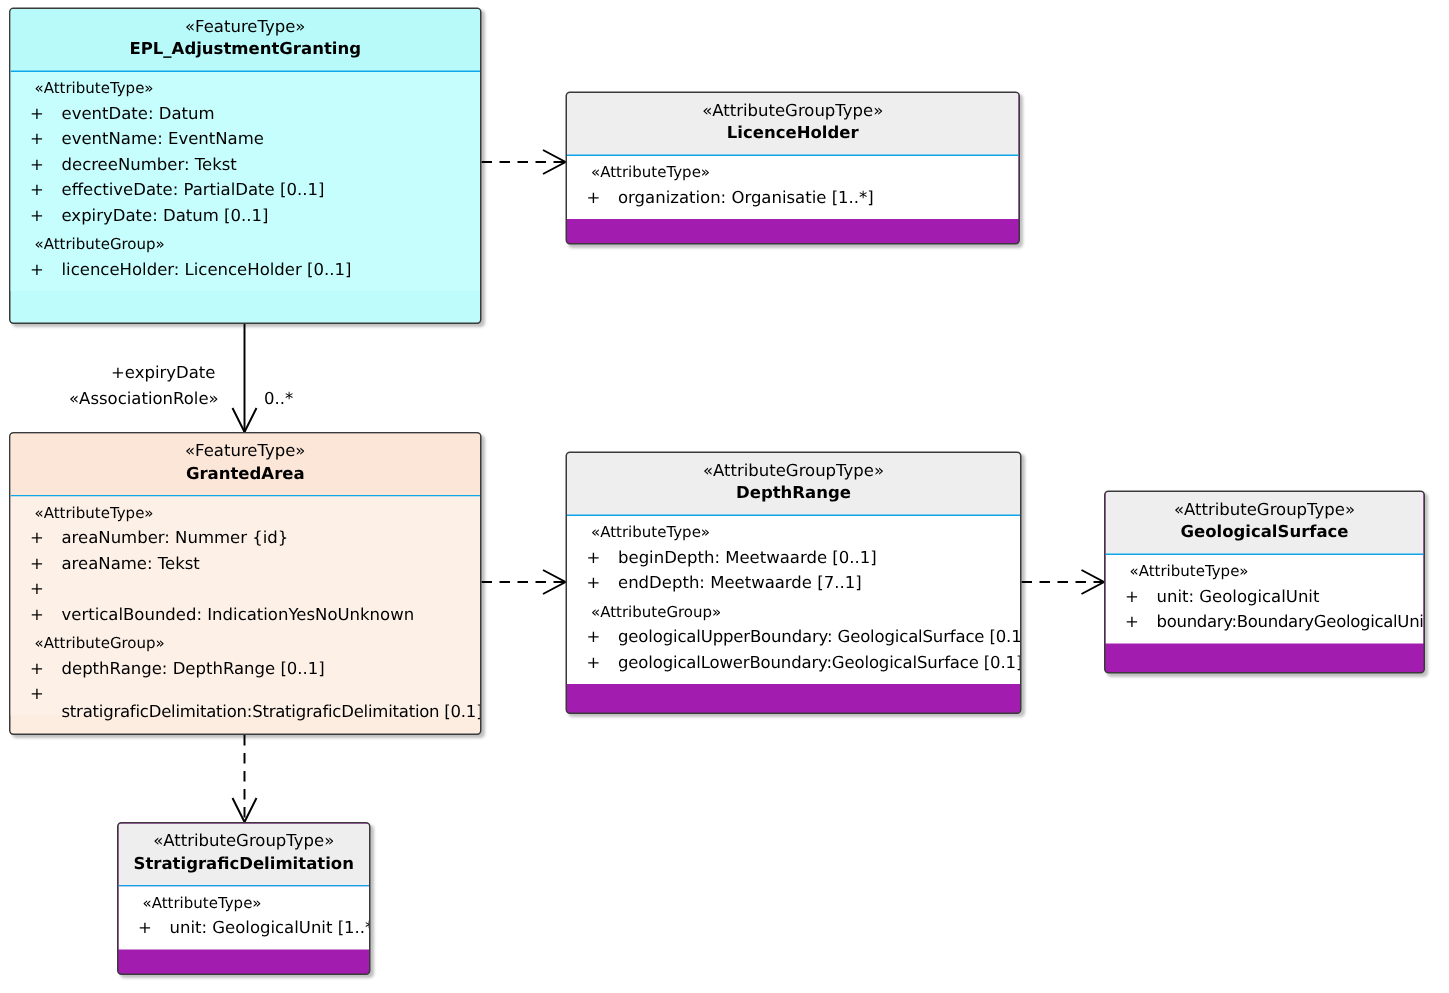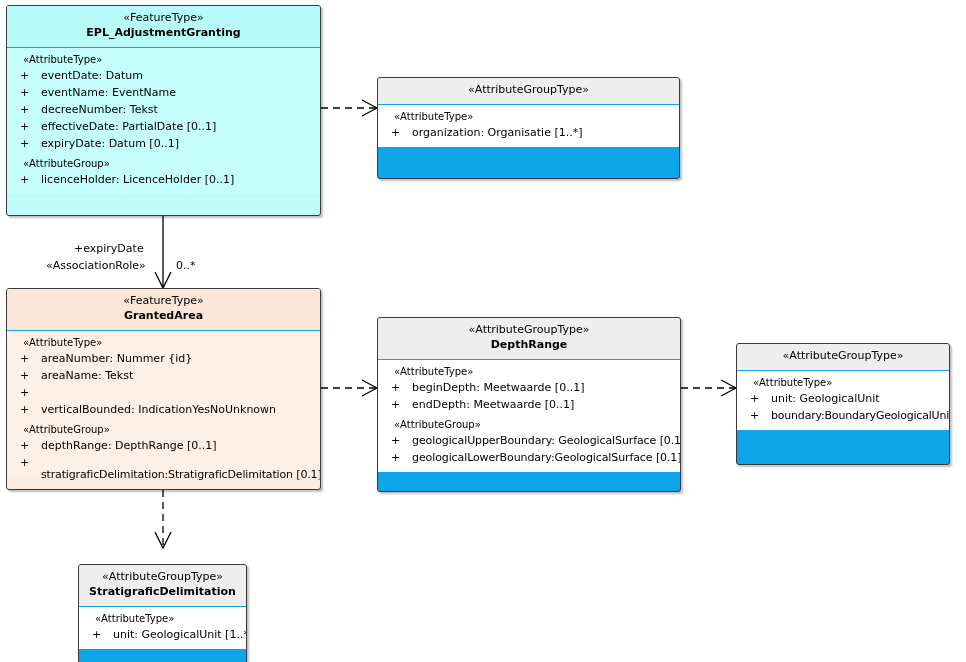--- a/index.html
+++ b/index.html
@@ -86,21 +86,21 @@
 
   
   .theme-cyan  { background: #bdfcfb; }
   .theme-cyan .uml-header { background: #b8faf9; }
   .theme-cyan .uml-body   { background: #c6fdfd; }
 
   .theme-peach { background: #fdece0; }
   .theme-peach .uml-header { background: #fbe6d8; }
   .theme-peach .uml-body   { background: #fdf0e7; }
 
-  .theme-grey  { background: #0ea5e9; margin-top: 16px; }
+  .theme-grey  { background: #a21caf; }
   .theme-grey .uml-header { background: #eeeeee; }
   .theme-grey .uml-body   { background: #ffffff; }
 
   
   #connectors {
     position: absolute;
     left: 0; top: 0;
     width: 966px;
     height: 662px;
     pointer-events: none;
@@ -181,20 +181,21 @@
       <div class="attr-row">
         <span class="attr-vis">+</span>
         <span class="attr-text">licenceHolder: LicenceHolder [0..1]</span>
       </div>
     </div>
   </div>
 
   <div class="uml-class theme-grey" style="left:377px; top:61px; width:303px; height:102px;">
     <div class="uml-header">
       <span class="stereotype">«AttributeGroupType»</span>
+      <span class="classname">LicenceHolder</span>
     </div>
     <div class="uml-body">
       <div class="compartment-label">«AttributeType»</div>
       <div class="attr-row">
         <span class="attr-vis">+</span>
         <span class="attr-text">organization: Organisatie [1..*]</span>
       </div>
     </div>
   </div>
 
@@ -238,37 +239,38 @@
       <span class="classname">DepthRange</span>
     </div>
     <div class="uml-body">
       <div class="compartment-label">«AttributeType»</div>
       <div class="attr-row">
         <span class="attr-vis">+</span>
         <span class="attr-text">beginDepth: Meetwaarde [0..1]</span>
       </div>
       <div class="attr-row">
         <span class="attr-vis">+</span>
-        <span class="attr-text">endDepth: Meetwaarde [0..1]</span>
+        <span class="attr-text">endDepth: Meetwaarde [7..1]</span>
       </div>
       <div class="compartment-label" style="padding-top:6px;">«AttributeGroup»</div>
       <div class="attr-row">
         <span class="attr-vis">+</span>
         <span class="attr-text" style="letter-spacing:-0.1px;">geologicalUpperBoundary: GeologicalSurface [0.1]</span>
       </div>
       <div class="attr-row">
         <span class="attr-vis">+</span>
         <span class="attr-text" style="letter-spacing:-0.1px;">geologicalLowerBoundary:GeologicalSurface [0.1]</span>
       </div>
     </div>
   </div>
 
   <div class="uml-class theme-grey" style="left:736px; top:327px; width:214px; height:122px;">
     <div class="uml-header">
       <span class="stereotype">«AttributeGroupType»</span>
+      <span class="classname">GeologicalSurface</span>
     </div>
     <div class="uml-body">
       <div class="compartment-label">«AttributeType»</div>
       <div class="attr-row">
         <span class="attr-vis">+</span>
         <span class="attr-text">unit: GeologicalUnit</span>
       </div>
       <div class="attr-row">
         <span class="attr-vis">+</span>
         <span class="attr-text" style="letter-spacing:-0.2px;">boundary:BoundaryGeologicalUnit</span>

